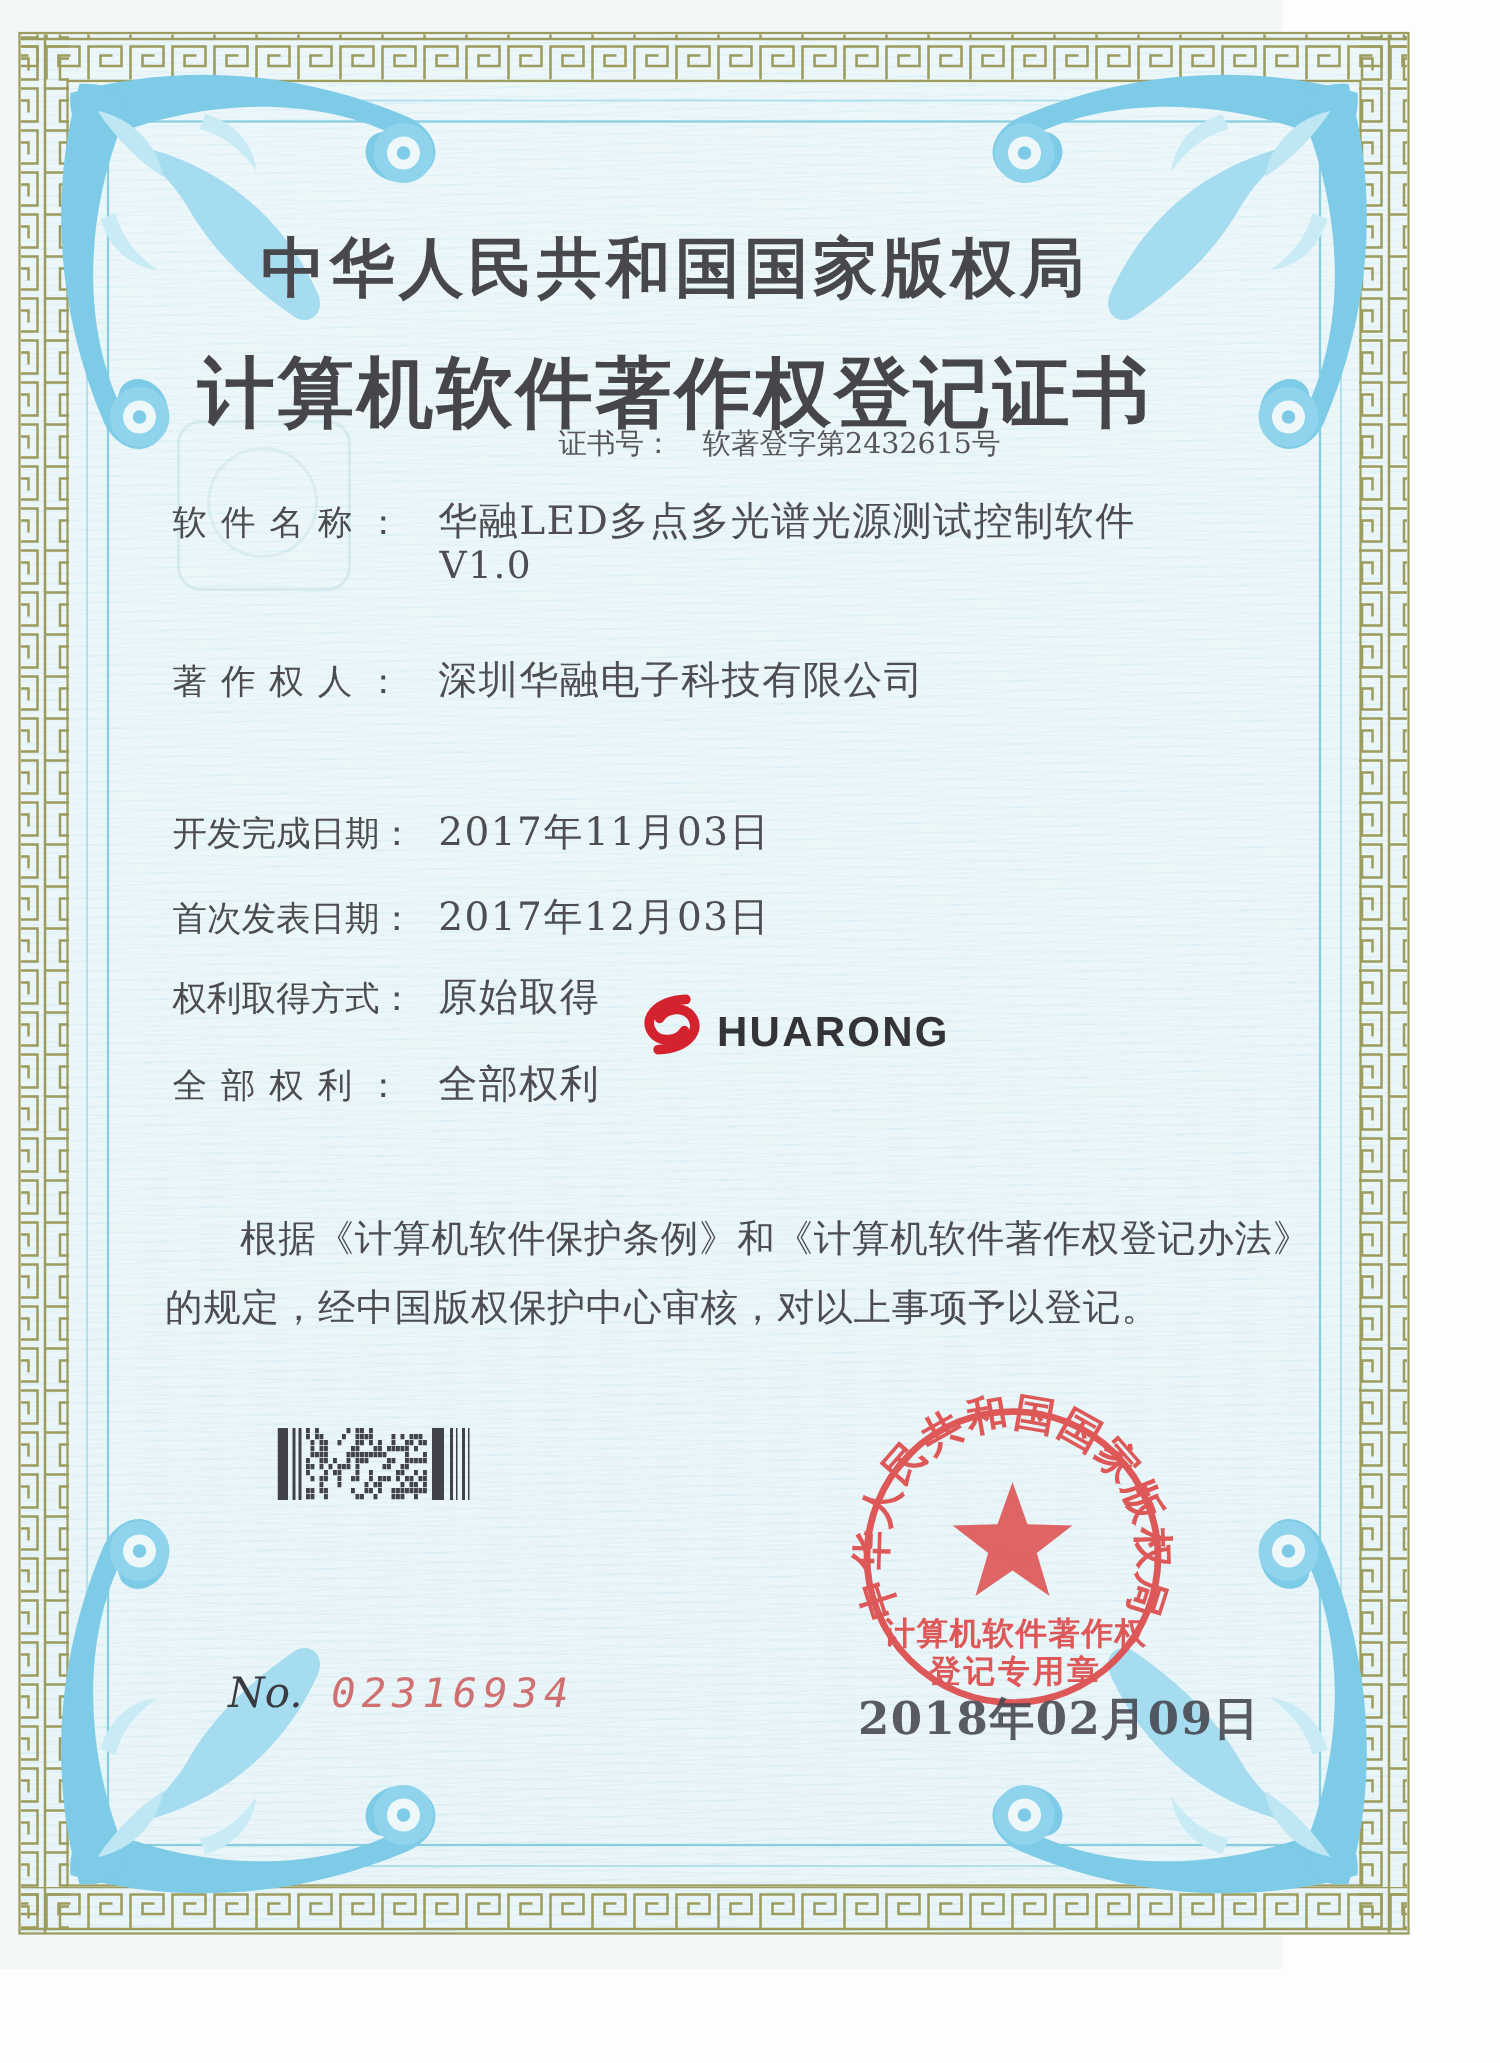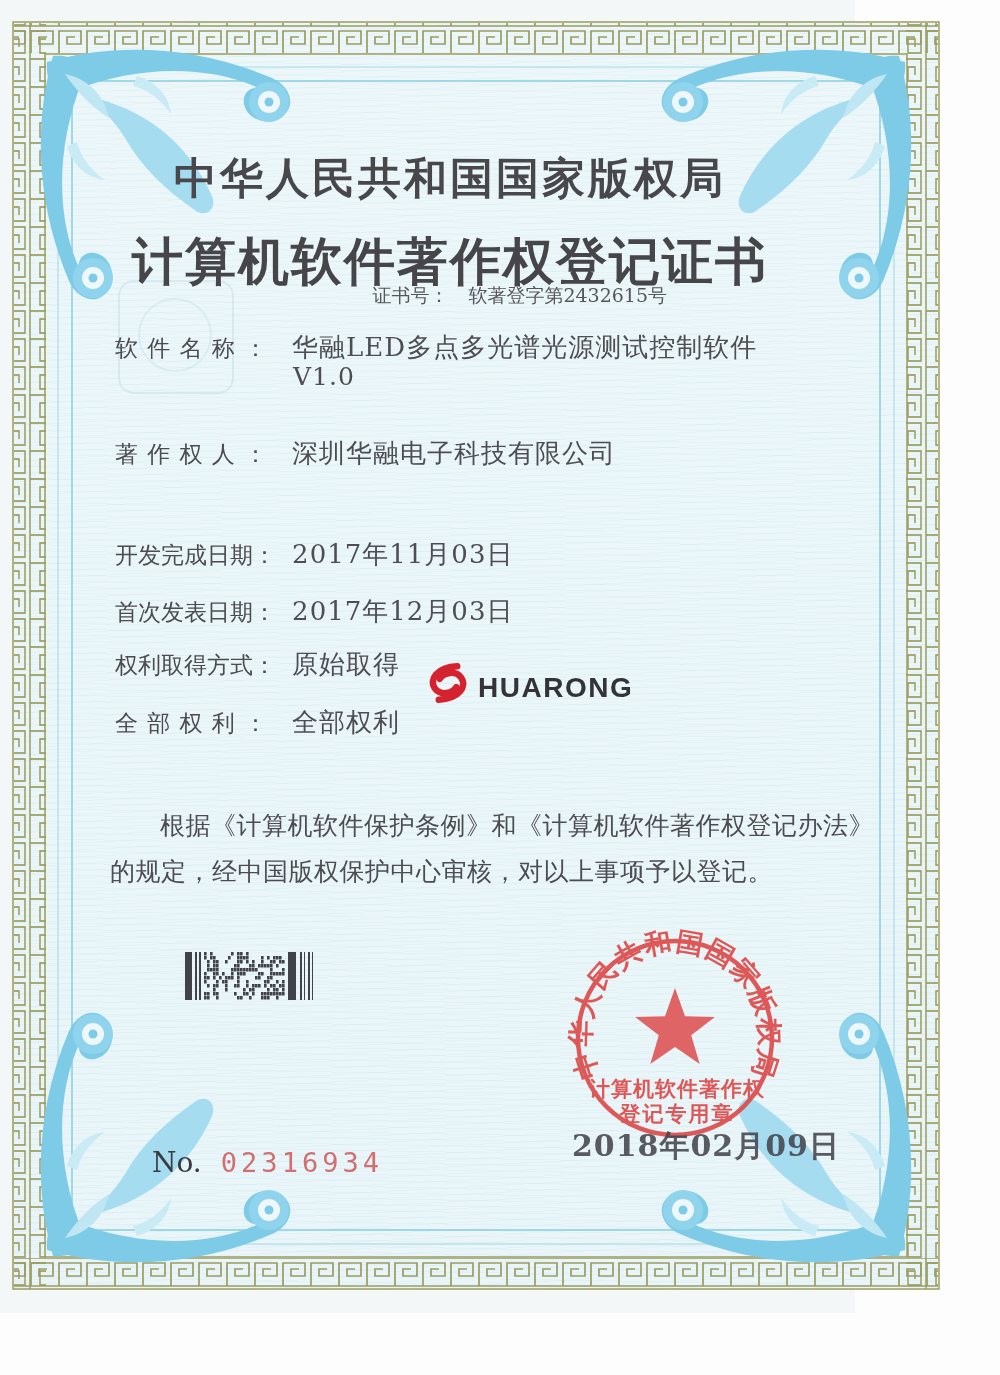--- a/index.html
+++ b/index.html
@@ -24,21 +24,21 @@
   .val2{position:absolute;left:293px;font-size:25px;color:#4d4d53;letter-spacing:1px;}
   .statement{position:absolute;left:110px;top:778px;width:772px;font-size:25px;
              line-height:46px;text-indent:50px;letter-spacing:.5px;color:#4c4c52;}
   .brand{position:absolute;left:426px;top:662px;display:flex;align-items:flex-end;}
   .brand-name{font-family:"Liberation Sans",sans-serif;font-weight:bold;font-size:28px;
               color:#333338;letter-spacing:1.5px;margin-left:8px;}
   #barcode{position:absolute;left:185px;top:952px;width:138px;height:48px;}
   .seal{position:absolute;left:555px;top:928px;width:244px;height:240px;opacity:.92;}
   .seal-date{position:absolute;left:572px;top:1126px;font-size:30px;color:rgba(68,68,76,.88);
              letter-spacing:1px;font-weight:bold;}
-  .serial{position:absolute;left:152px;top:1146px;white-space:nowrap;}
+  .serial{position:absolute;left:152px;top:1112px;white-space:nowrap;font-style:italic;}
   .serial .no{font-size:28px;color:#3a3a40;}
   .serial .num{font-family:"DejaVu Sans Mono","Liberation Mono",monospace;font-size:27px;
                color:#d07070;letter-spacing:4px;margin-left:14px;}
   .emboss{position:absolute;left:118px;top:280px;width:112px;height:110px;
           border:2px solid rgba(160,205,214,.28);border-radius:16px;}
   .emboss::after{content:"";position:absolute;left:18px;top:16px;width:70px;height:70px;
           border:2px solid rgba(160,205,214,.22);border-radius:50%;}
 </style>
 </head>
 <body>

